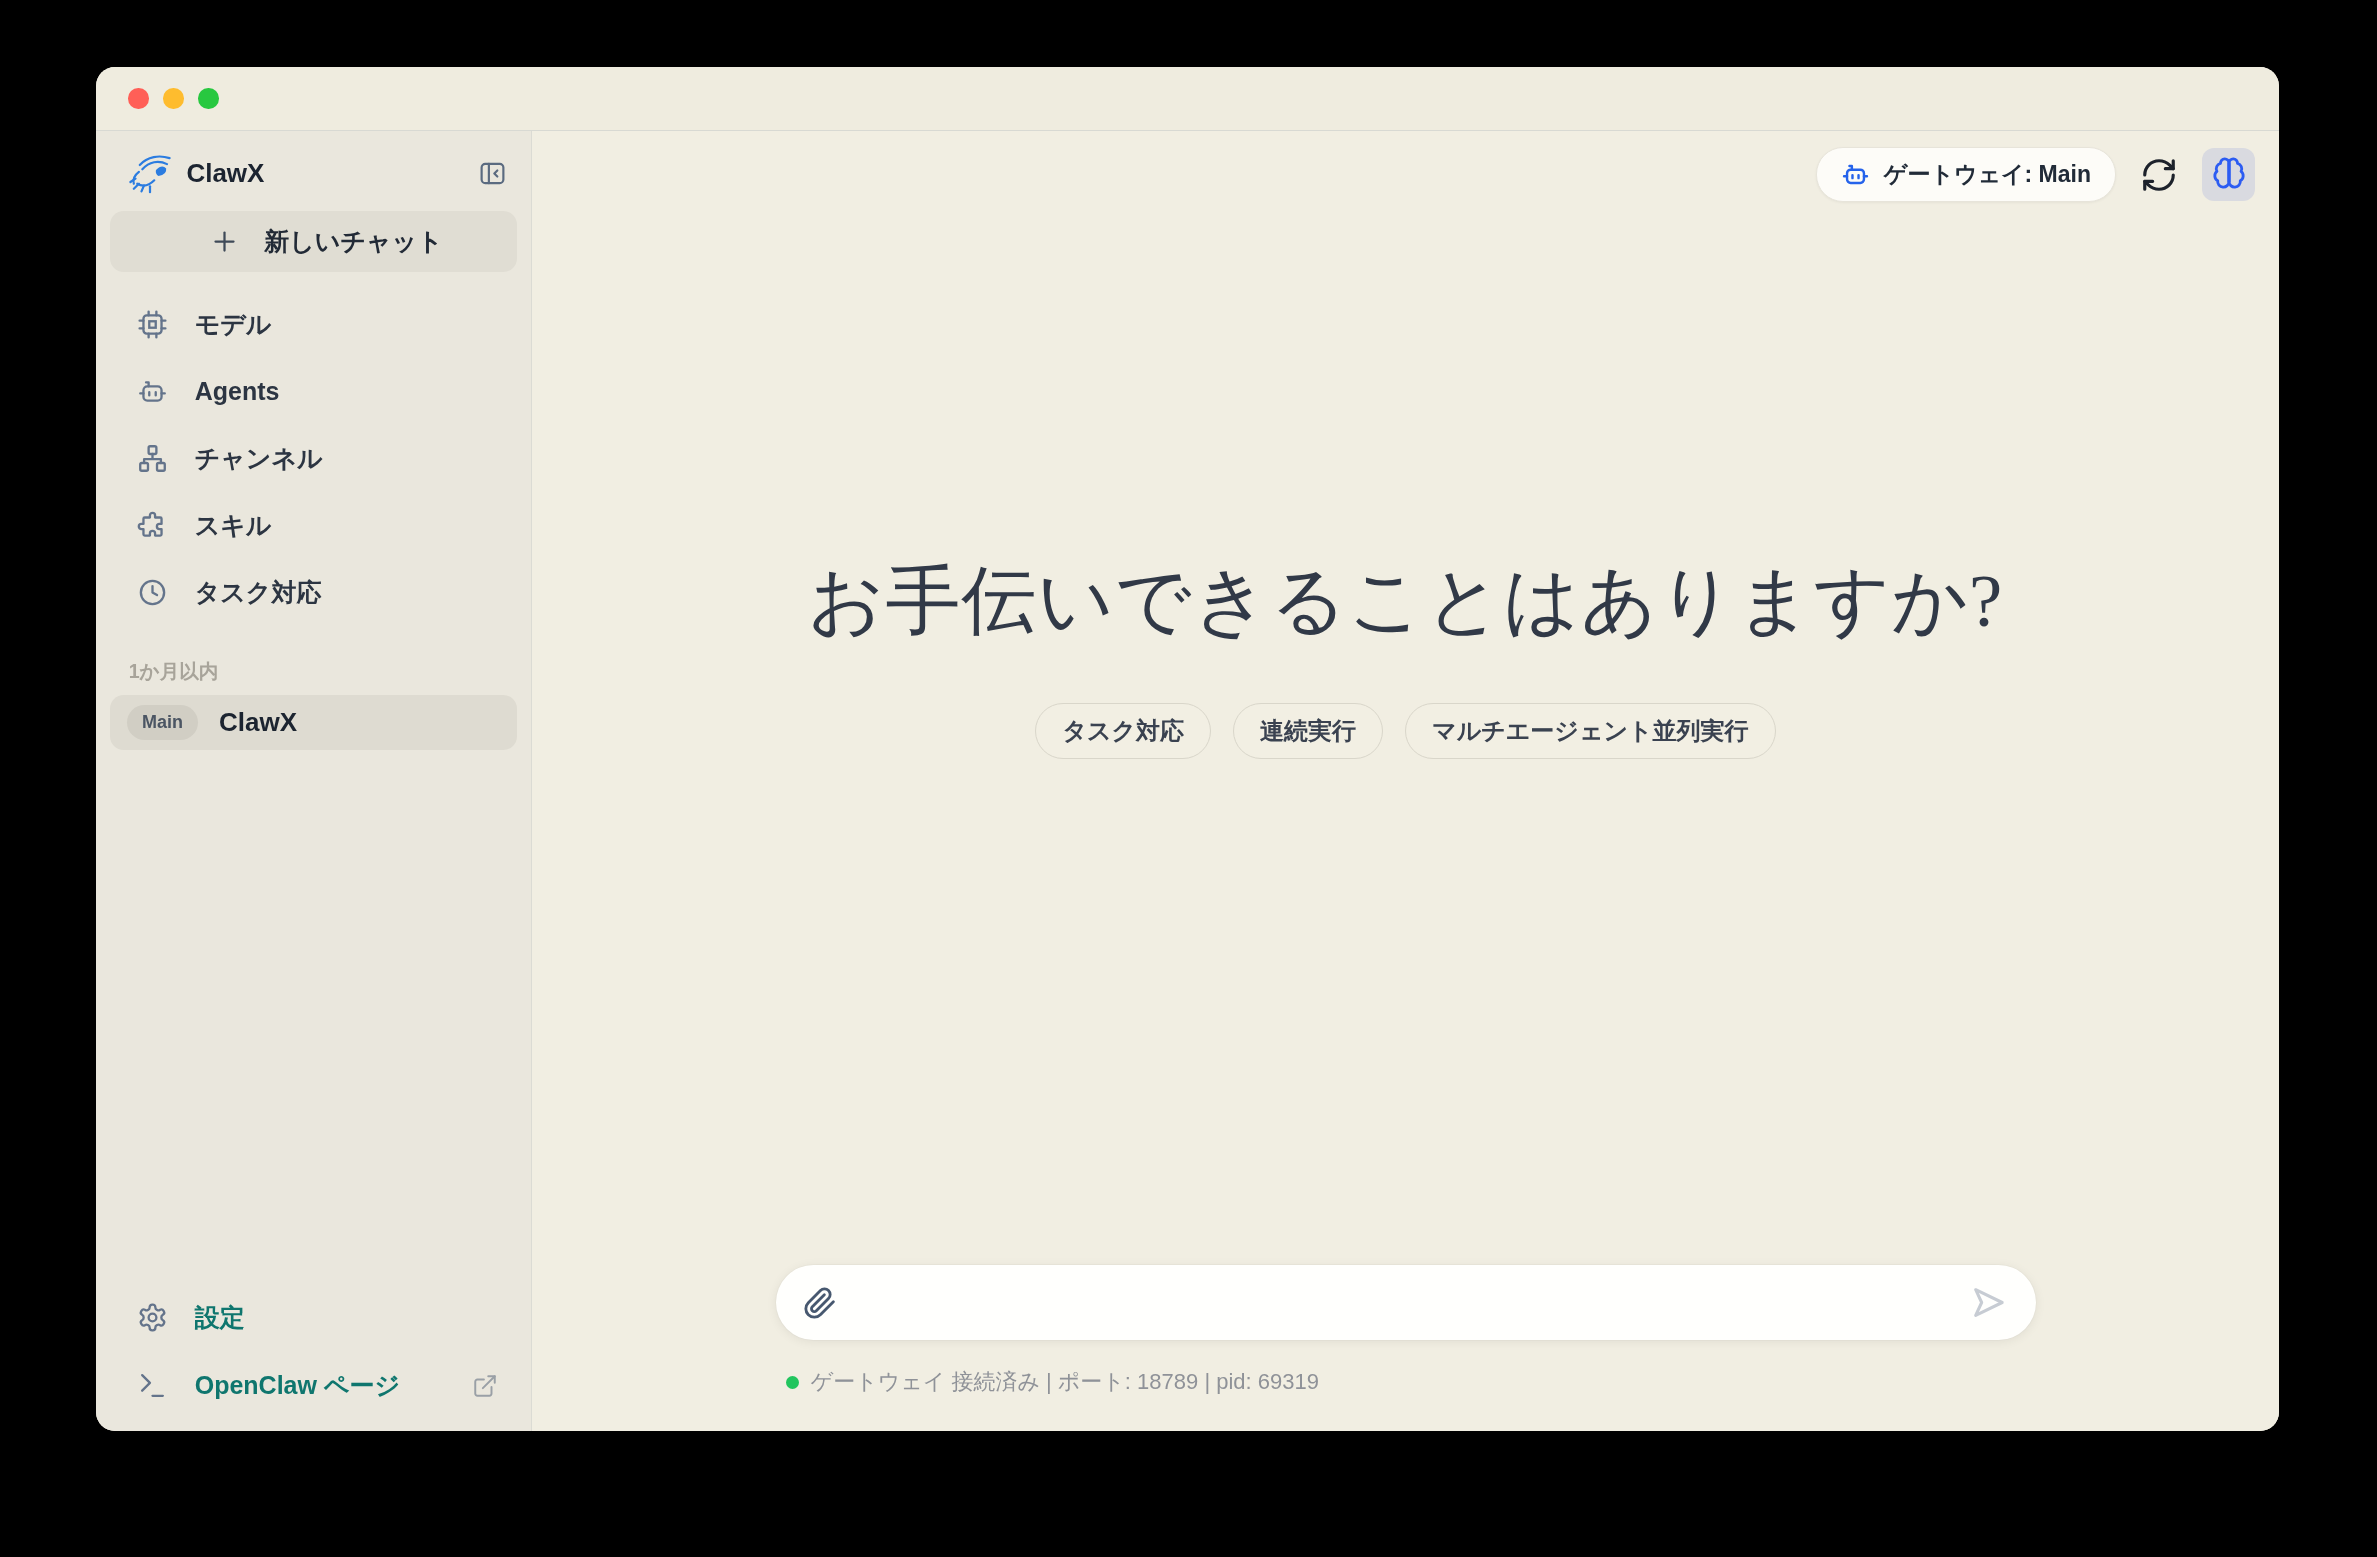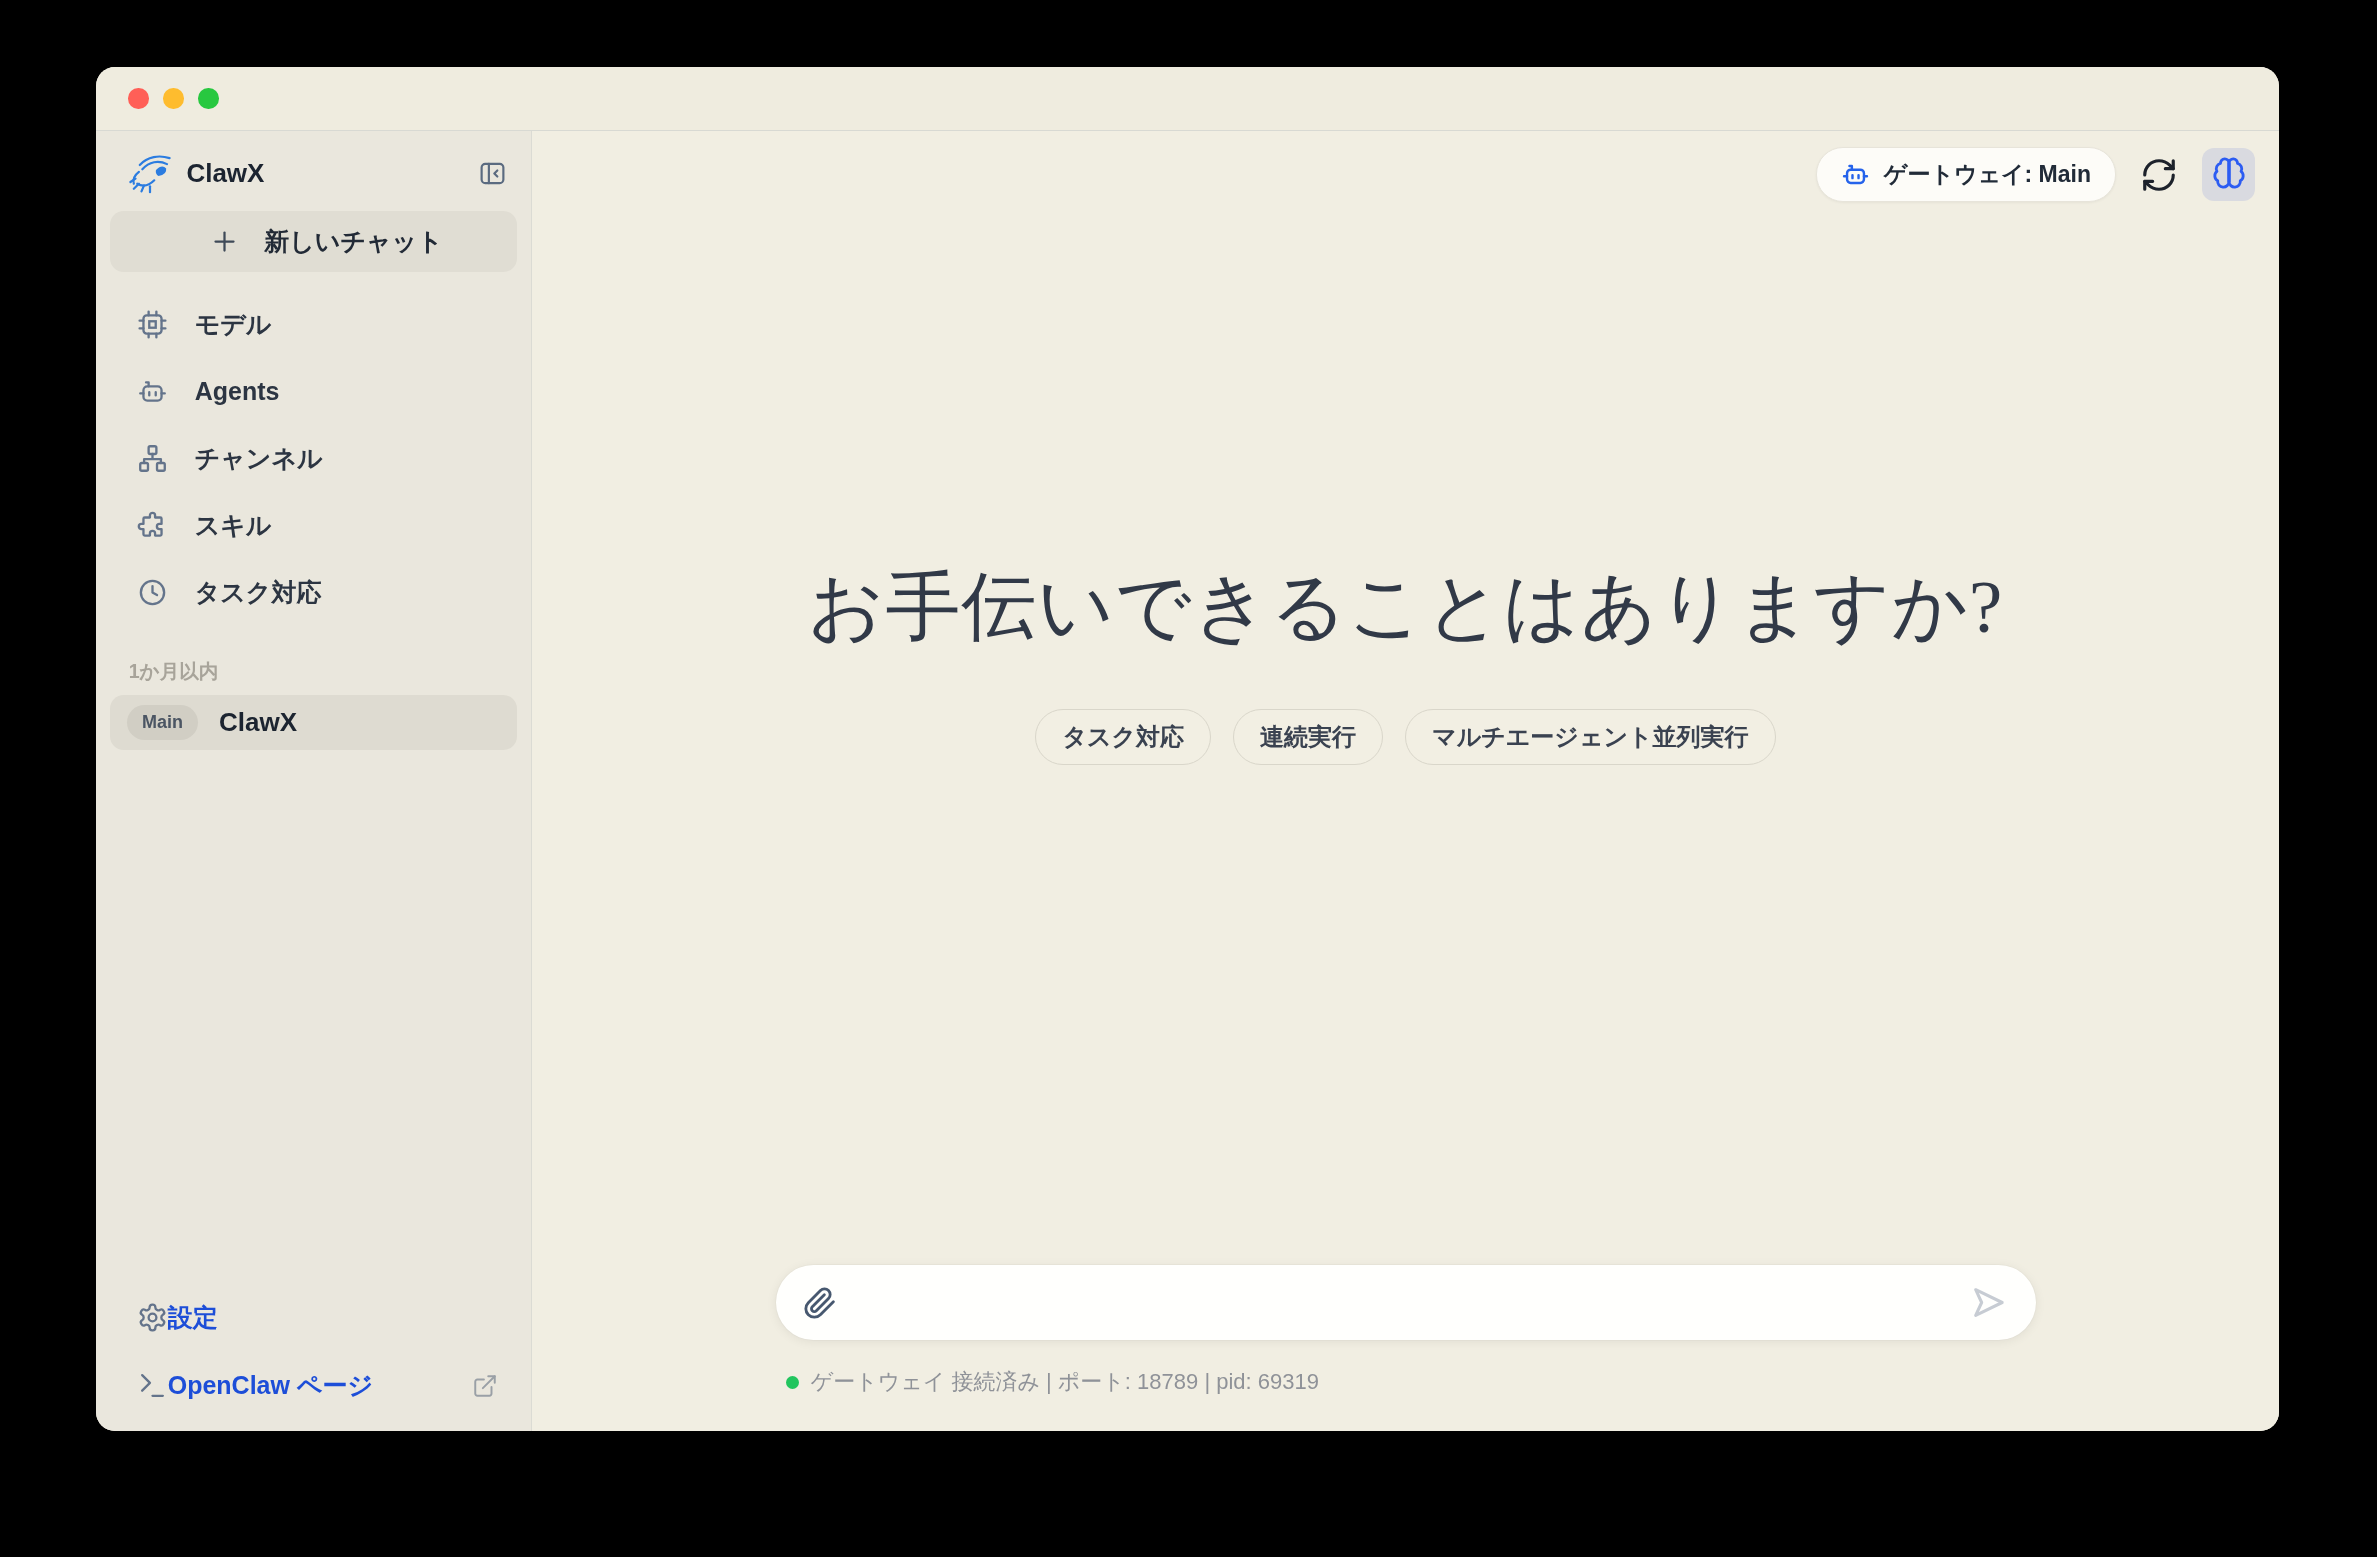--- a/index.html
+++ b/index.html
@@ -67,22 +67,22 @@
     display:flex; align-items:center; padding:0 17px; gap:20.5px; cursor:pointer;
   }
   .badge {
     background:#d1cec4; border-radius:853px; padding:6.8px 15.4px;
     font-size:18px; font-weight:600; color:#4b5563;
   }
   .history-title { font-size:26px; font-weight:700; color:#1c2430; }
 
   .sb-footer { margin-top:auto; padding-bottom:15.4px; display:flex; flex-direction:column; gap:8.5px; }
   .footer-item {
-    height:60px; display:flex; align-items:center; padding-left:27px; 
-    font-size:25px; font-weight:600; color:#1d4ed8; border-radius:13.7px; cursor:pointer;
+    height:60px; display:flex; align-items:center; padding-left:27px; gap:27px;
+    font-size:25px; font-weight:600; color:#0f766e; border-radius:13.7px; cursor:pointer;
   }
   .footer-item .ic { width:31px; height:31px; color:#64748b; flex:0 0 auto; }
   .footer-item .ic svg { width:100%; height:100%; }
   .ext-ic { margin-left:auto; margin-right:19px; width:26px; height:26px; color:#9aa0a6; }
   .ext-ic svg { width:100%; height:100%; }
 
   
   .main { flex:1; position:relative; background:#f1eee2; }
 
   .top-controls { position:absolute; top:16px; right:24px; display:flex; align-items:center; gap:24px; }
@@ -97,21 +97,21 @@
   .refresh-btn { background:none; border:none; padding:0; width:38px; height:38px; color:#1d222b; cursor:pointer; }
   .refresh-btn svg { width:38px; height:38px; }
   .brain-btn {
     width:53px; height:53px; border-radius:12px; background:#d9dae0; border:none;
     display:flex; align-items:center; justify-content:center; color:#2c5cf2; cursor:pointer;
   }
   .brain-btn svg { width:34px; height:34px; }
 
   .hero { position:absolute; top:420px; left:0; right:0; text-align:center; }
   .hero h1 {
-    margin:6px; font-family:"Liberation Serif","DejaVu Serif",serif;
+    margin:0; font-family:"Liberation Serif","DejaVu Serif",serif;
     font-size:75px; font-weight:500; color:#313947; letter-spacing:0.9px;
   }
   .suggestions { margin-top:51px; display:flex; justify-content:center; gap:22px; }
   .sugg-pill {
     height:56px; border-radius:28px; border:1.7px solid #d9d6ca; background:#f2efe3;
     padding:0 26px; font-size:24px; font-weight:600; color:#3a4250;
     display:flex; align-items:center; cursor:pointer; font-family:inherit;
   }
 
   .composer {

